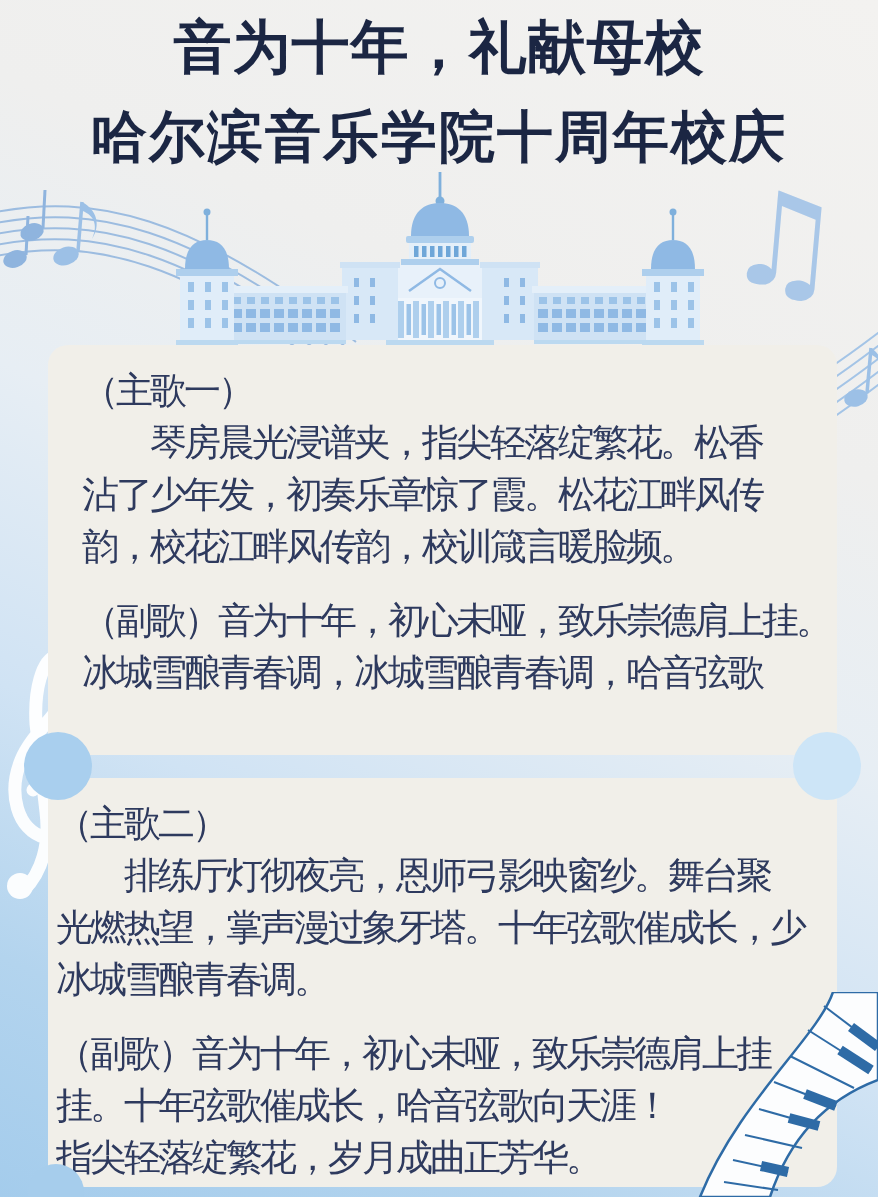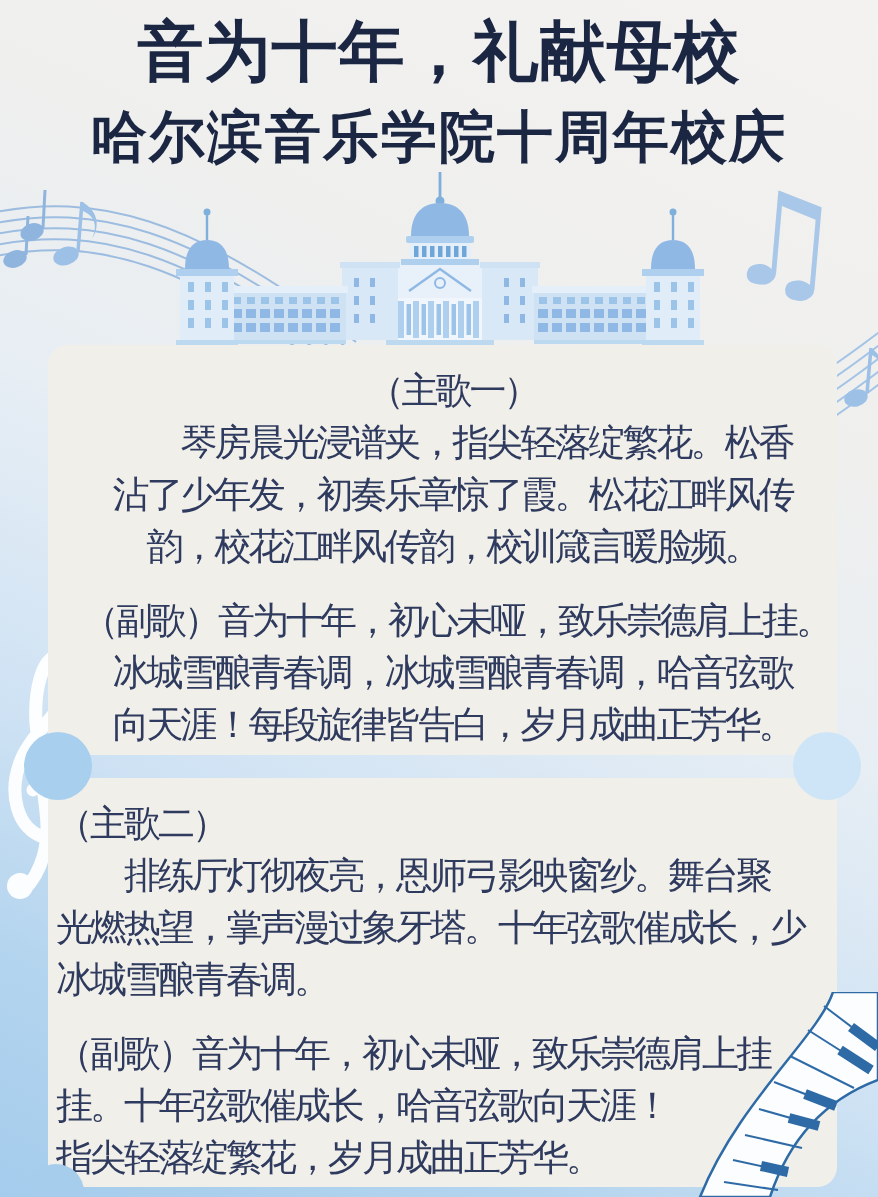--- a/index.html
+++ b/index.html
@@ -3,22 +3,22 @@
 <meta charset="utf-8">
 <style>
   html,body { margin:0; padding:0; background:#dde6ee; }
   .poster {
     position:relative; width:878px; height:1197px; margin:0 auto; overflow:hidden;
     background:linear-gradient(205deg,#f3f2f0 0%,#efefee 30%,#e7eef4 48%,#d0e3f4 68%,#b3d4ee 85%,#a4ccec 100%);
     font-family:"Liberation Sans","DejaVu Sans",sans-serif;
   }
   .title {
     position:absolute; top:0; left:0; right:0; margin:0; text-align:center;
-    font-family:Liberation Serif, serif; font-weight:700;
-    font-size:66px; line-height:104px; color:#1b2643; letter-spacing:1px; z-index:2;
+    font-family:Liberation Mono, monospace; font-weight:700;
+    font-size:58px; line-height:104px; color:#1b2643; letter-spacing:1px; z-index:2;
   }
   .subtitle {
     position:absolute; top:104px; left:0; right:0; margin:0; text-align:center;
     font-family:"Liberation Serif","DejaVu Serif",serif; font-weight:700;
     font-size:56px; line-height:66px; color:#1b2643; letter-spacing:2px; z-index:2;
   }
   .deco { position:absolute; z-index:1; }
   .building { left:128px; top:170px; }
   .staff-left { left:0; top:182px; }
   .beamed-note {
@@ -27,21 +27,21 @@
     font-family:"DejaVu Sans",sans-serif;
   }
   .staff-right { left:778px; top:318px; }
   .clef { left:-24px; top:632px; }
   .piano { right:0; bottom:0; z-index:5; }
   .card {
     position:absolute; left:48px; width:789px; box-sizing:border-box;
     background:#f1efe9; border-radius:20px; padding:20px 14px 0 34px;
     color:#2e3a5e; z-index:2;
   }
-  .card-1 { top:345px; height:410px;text-align:center; }
+  .card-1 { top:345px; height:410px; }
   .card-2 { top:778px; height:409px;padding-left:8px; }
   .lyric-section { margin-bottom:22px; }
   .lyric-label, .lyric-line {
     font-size:37px; line-height:52px; letter-spacing:-3px;
     white-space:pre; font-weight:500;
   }
   .lyric-label:empty { display:none; }
   .notch { position:absolute; border-radius:50%; z-index:3; }
   .notch-left  { left:24px;  top:732px; width:68px; height:68px; background:#a9cfee; }
   .notch-right { left:793px; top:732px; width:68px; height:68px; background:#cde5f7; }
@@ -253,21 +253,20 @@
     <div class="lyric-section">
       <div class="lyric-label">（主歌一）</div>
       <div class="lyric-line">　　琴房晨光浸谱夹，指尖轻落绽繁花。松香</div>
       <div class="lyric-line">沾了少年发，初奏乐章惊了霞。松花江畔风传</div>
       <div class="lyric-line">韵，校花江畔风传韵，校训箴言暖脸频。</div>
     </div>
     <div class="lyric-section">
 
       <div class="lyric-line">（副歌）音为十年，初心未哑，致乐崇德肩上挂。</div>
       <div class="lyric-line">冰城雪酿青春调，冰城雪酿青春调，哈音弦歌</div>
-      <div class="lyric-line">向天涯！每段旋律皆告白，岁月成曲正芳华。</div>
     </div>
   </div>
 
   <div class="card card-2">
     <div class="lyric-section">
       <div class="lyric-label">（主歌二）</div>
       <div class="lyric-line">　　排练厅灯彻夜亮，恩师弓影映窗纱。舞台聚</div>
       <div class="lyric-line">光燃热望，掌声漫过象牙塔。十年弦歌催成长，少</div>
       <div class="lyric-line">冰城雪酿青春调。</div>
     </div>

